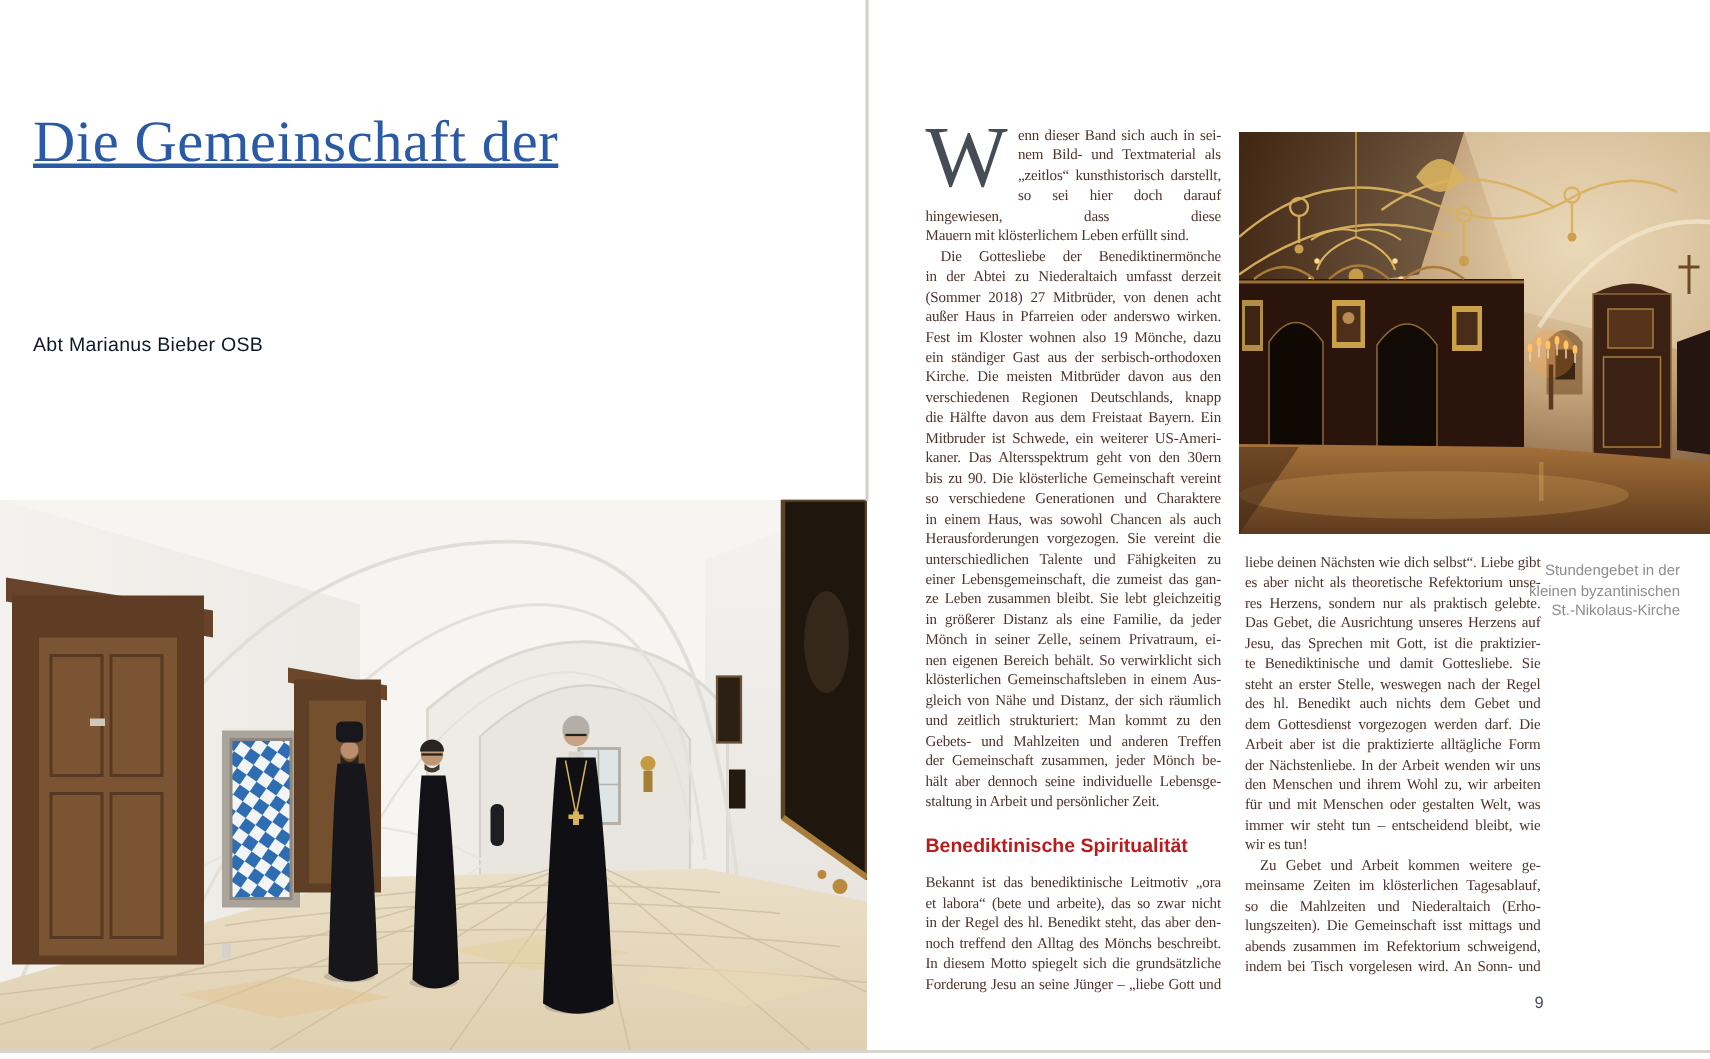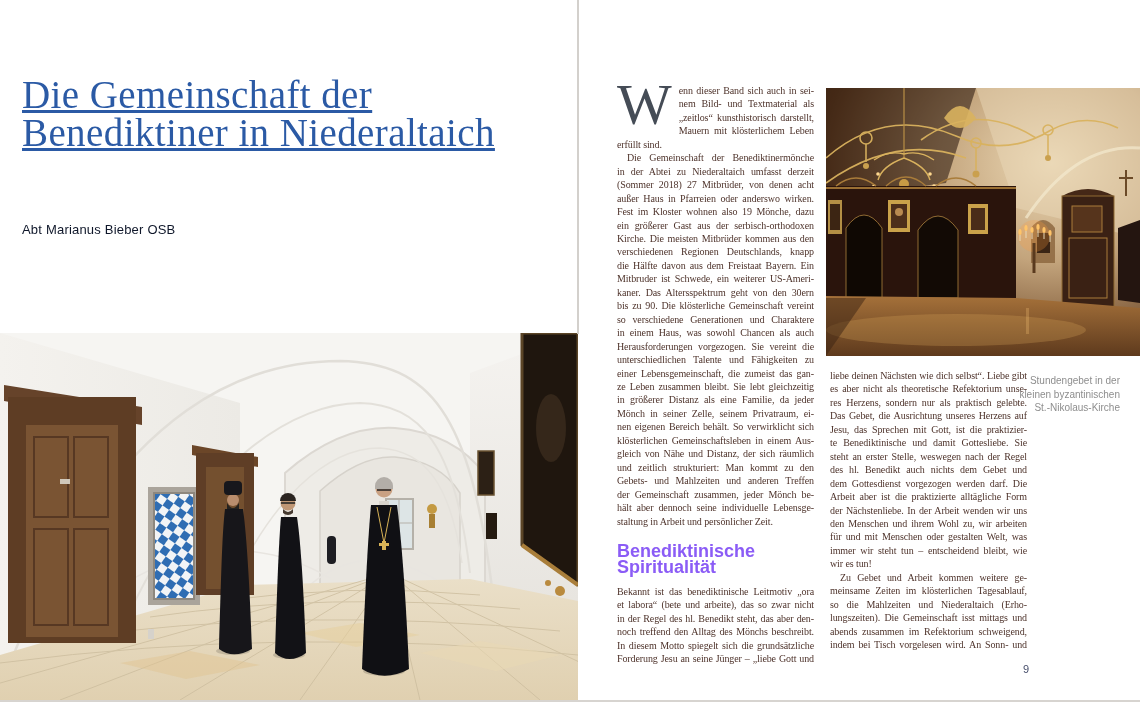--- a/index.html
+++ b/index.html
@@ -28,35 +28,34 @@
        letter-spacing:-0.1px;}
   .col1{left:617px;top:84px;}
   .col2{left:830px;top:369px;}
   .ln{text-align:justify;text-align-last:justify;white-space:normal;}
   .ln.rag{text-align-last:left;}
   .para{margin:0;}
   .para.indent .ln:first-child{text-indent:10px;}
   .dropcap{float:left;font-family:"Liberation Serif",serif;font-size:58px;
            line-height:40px;height:40px;color:#454c56;margin:1px 7px 0 0;}
   .col-heading{font-family:"Liberation Sans",sans-serif;font-weight:700;
-               font-size:18px;line-height:16px;color:#8b5cf6;
+               font-size:13px;line-height:16px;color:#b91c1c;
                letter-spacing:0;margin:15px 0 10px 0;}
 
   
   .caption{left:1000px;top:374px;width:120px;text-align:right;
            font-size:10px;line-height:13.5px;color:#8e8e8e;}
   .folio{left:1014px;top:663px;width:24px;text-align:center;
          font-size:11px;color:#474e6b;}
 </style>
 </head>
 <body>
 
 <div class="abs title">
   <div>Die Gemeinschaft der</div>
-  <div>Benediktiner in Niederaltaich</div>
 </div>
 <div class="abs author">Abt Marianus Bieber OSB</div>
 
 <div class="abs photo-left">
   <svg width="578" height="367" viewBox="0 0 578 367" xmlns="http://www.w3.org/2000/svg">
     <defs>
       <linearGradient id="floorG" x1="0" y1="0" x2="0" y2="1">
         <stop offset="0" stop-color="#eadfc8"></stop>
           <stop offset="1" stop-color="#e0d0b0"></stop>
       </linearGradient>
@@ -269,30 +268,31 @@
     <polygon points="0,210 40,210 0,268" fill="#3a2212" opacity="0.5"></polygon>
   </svg>
 </div>
 
 <div class="abs col col1">
     <div class="para">
       <span class="dropcap">W</span>
       <div class="ln">enn dieser Band sich auch in sei-</div>
       <div class="ln">nem Bild- und Textmaterial als</div>
       <div class="ln">„zeitlos“ kunsthistorisch darstellt,</div>
+      <div class="ln">so sei hier doch darauf hingewiesen, dass diese</div>
       <div class="ln rag">Mauern mit klösterlichem Leben erfüllt sind.</div>
     </div>
     <div class="para indent">
-      <div class="ln">Die Gemeinschaft der Benediktinermönche</div>
+      <div class="ln">Die Gottesliebe der Benediktinermönche</div>
       <div class="ln">in der Abtei zu Niederaltaich umfasst derzeit</div>
       <div class="ln">(Sommer 2018) 27 Mitbrüder, von denen acht</div>
       <div class="ln">außer Haus in Pfarreien oder anderswo wirken.</div>
       <div class="ln">Fest im Kloster wohnen also 19 Mönche, dazu</div>
-      <div class="ln">ein größerer Gast aus der serbisch-orthodoxen</div>
-      <div class="ln">Kirche. Die meisten Mitbrüder kommen aus den</div>
+      <div class="ln">ein ständiger Gast aus der serbisch-orthodoxen</div>
+      <div class="ln">Kirche. Die meisten Mitbrüder davon aus den</div>
       <div class="ln">verschiedenen Regionen Deutschlands, knapp</div>
       <div class="ln">die Hälfte davon aus dem Freistaat Bayern. Ein</div>
       <div class="ln">Mitbruder ist Schwede, ein weiterer US-Ameri-</div>
       <div class="ln">kaner. Das Altersspektrum geht von den 30ern</div>
       <div class="ln">bis zu 90. Die klösterliche Gemeinschaft vereint</div>
       <div class="ln">so verschiedene Generationen und Charaktere</div>
       <div class="ln">in einem Haus, was sowohl Chancen als auch</div>
       <div class="ln">Herausforderungen vorgezogen. Sie vereint die</div>
       <div class="ln">unterschiedlichen Talente und Fähigkeiten zu</div>
       <div class="ln">einer Lebensgemeinschaft, die zumeist das gan-</div>

